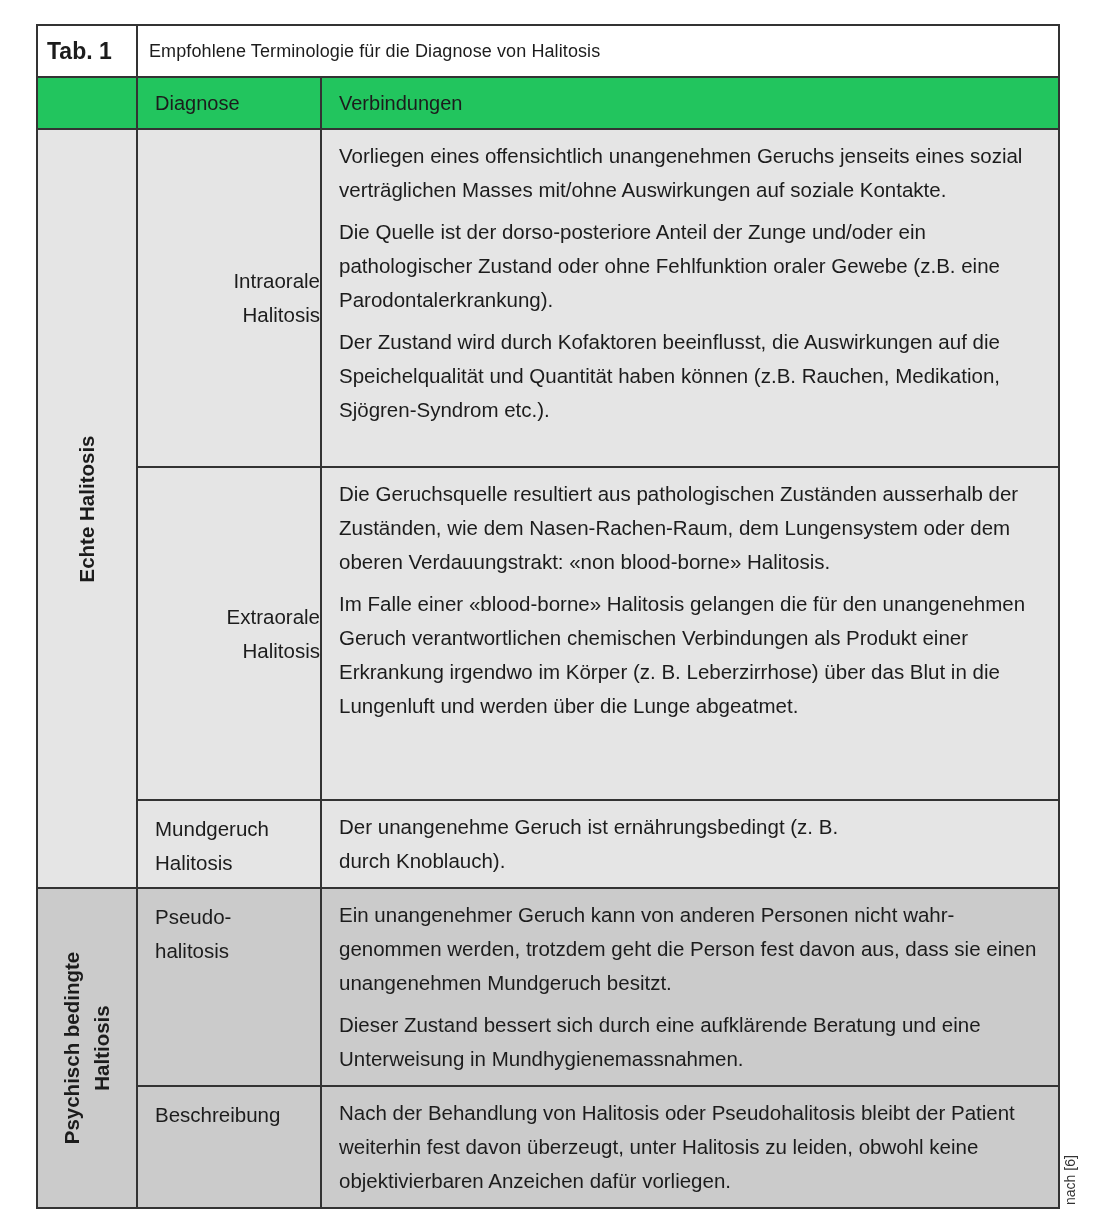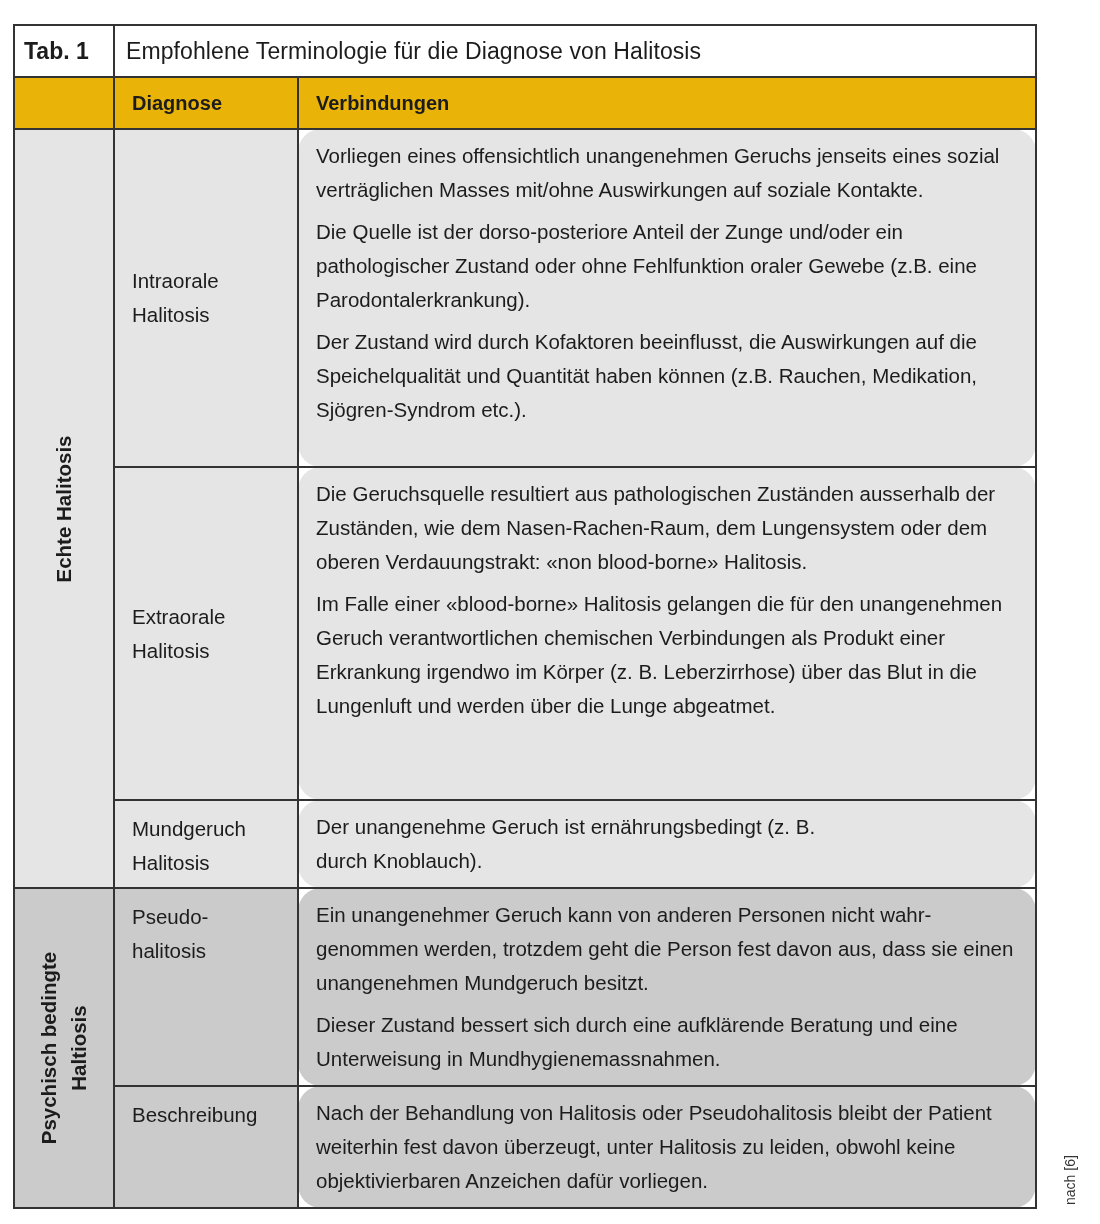--- a/index.html
+++ b/index.html
@@ -1,36 +1,36 @@
 <!DOCTYPE html>
 <html><head>
 <meta charset="utf-8">
 <style>
   html, body { margin: 0; padding: 0; background: #ffffff; }
   body { width: 1100px; height: 1224px; position: relative; overflow: hidden;
          font-family: "Liberation Sans", "DejaVu Sans", sans-serif; color: #1c1c1c; }
-  .tbl { position: absolute; left: 13px; top: 24px; width: 1022px;
+  .tbl { position: absolute; left: 36px; top: 24px; width: 1022px;
          border-collapse: collapse; table-layout: fixed; }
   .tbl td, .tbl th { border: 2px solid #333333; padding: 0; vertical-align: top; }
   .c1 { width: 100px; }
   .c2 { width: 184px; }
   .c3 { width: 738px; }
   .title-row td { background: #ffffff; height: 50px; vertical-align: middle; }
   .tab-label { font-weight: bold; font-size: 23px; padding-left: 9px !important; white-space: nowrap; }
-  .tab-title { font-size: 23px; padding-left: 11px !important; letter-spacing: 0.1px; }
-  .head-row th { background: #eab308; height: 50px; text-align: left; vertical-align: middle;
-                 font-size: 20px; font-weight: bold; }
+  .tab-title { font-size: 18px; padding-left: 11px !important; letter-spacing: 0.1px; }
+  .head-row th { background: #22c55e; height: 50px; text-align: left; vertical-align: middle;
+                 font-size: 20px; font-weight: normal; }
   .head-row th.h-diag { padding-left: 17px; }
   .head-row th.h-desc { padding-left: 17px; }
   .grp-echte { background: #e5e5e5; }
   .grp-psych { background: #cbcbcb; }
   .diag { font-size: 20.5px; line-height: 34px; padding-left: 17px !important; }
-  .diag.mid { vertical-align: middle !important; }
+  .diag.mid { vertical-align: middle !important; text-align: right; }
   .diag.top { padding-top: 11px !important; }
-  .desc { font-size: 20.5px; line-height: 34px; padding: 9px 14px 9px 17px !important; border-radius: 23px; }
+  .desc { font-size: 20.5px; line-height: 34px; padding: 9px 14px 9px 17px !important; }
   .desc p { margin: 0 0 8px 0; }
   .desc p:last-child { margin-bottom: 0; }
   .vert { position: relative; }
   .vert .vtext { position: absolute; left: 50%; top: 50%;
                  transform: translate(-50%, -50%) rotate(-90deg);
                  white-space: nowrap; font-weight: bold; font-size: 20.5px; line-height: 30px; text-align: center; }
   .source { position: absolute; left: 1062px; top: 1205px; transform-origin: 0 0;
             transform: rotate(-90deg); font-size: 14px; color: #333; white-space: nowrap; }
 </style>
 </head>

